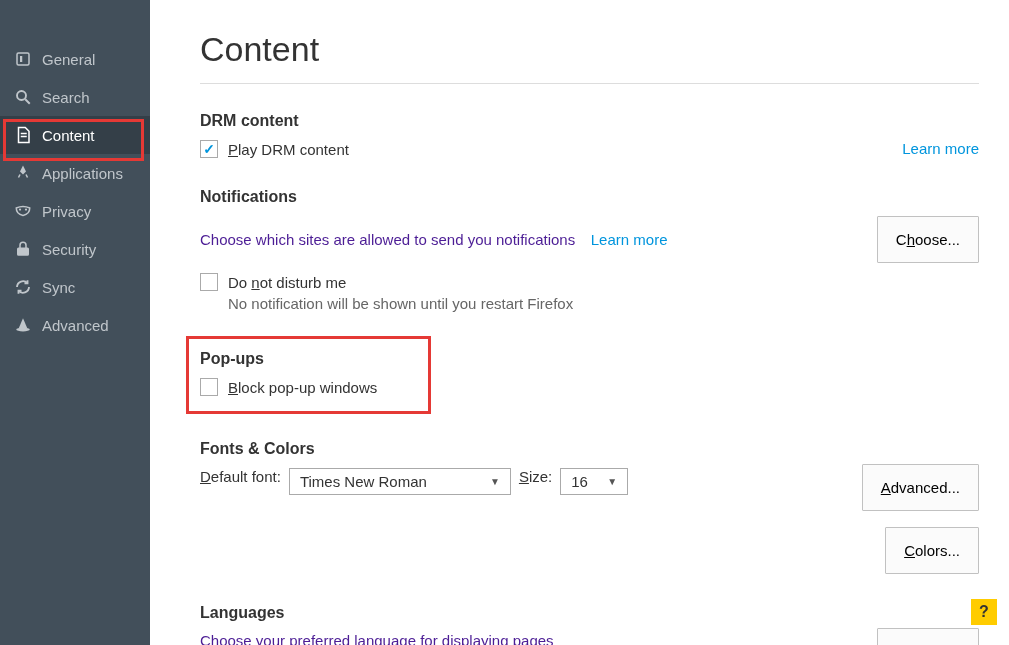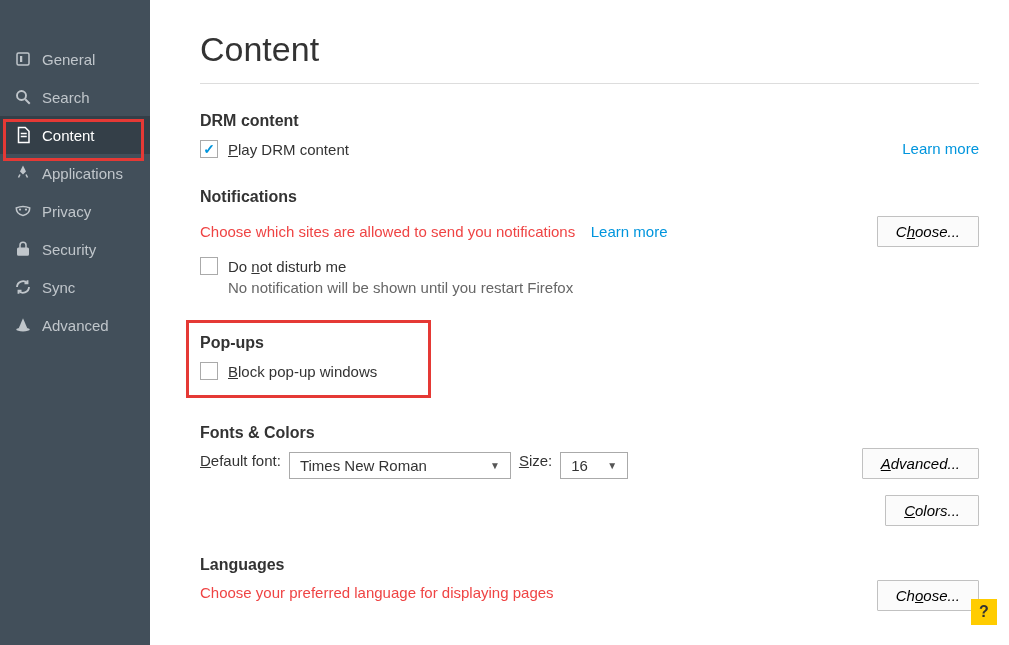--- a/index.html
+++ b/index.html
@@ -103,43 +103,42 @@
       color: #333;
     }
     .sub-text {
       font-size: 15px;
       color: #666;
       margin-left: 28px;
       margin-top: 4px;
     }
     .notif-text {
       font-size: 15px;
-      color: #ef4444;
+      color: #4c1d95;
     }
     .link {
       color: #0095dd;
       text-decoration: none;
       cursor: pointer;
       font-size: 15px;
     }
     .row-space {
       display: flex;
       justify-content: space-between;
       align-items: flex-start;
     }
     .btn {
       border: 1px solid #c1c1c1;
       background: #fbfbfb;
-      padding: 6px 18px;
+      padding: 14px 18px;
       font-size: 15px;
       cursor: pointer;
       font-family: inherit;
       min-width: 90px;
       border-radius: 1px;
-      font-style: italic;
     }
     .btn:disabled, .btn.disabled {
       color: #aaa;
       cursor: default;
     }
     .right-btns {
       display: flex;
       flex-direction: column;
       gap: 16px;
       align-items: flex-end;

